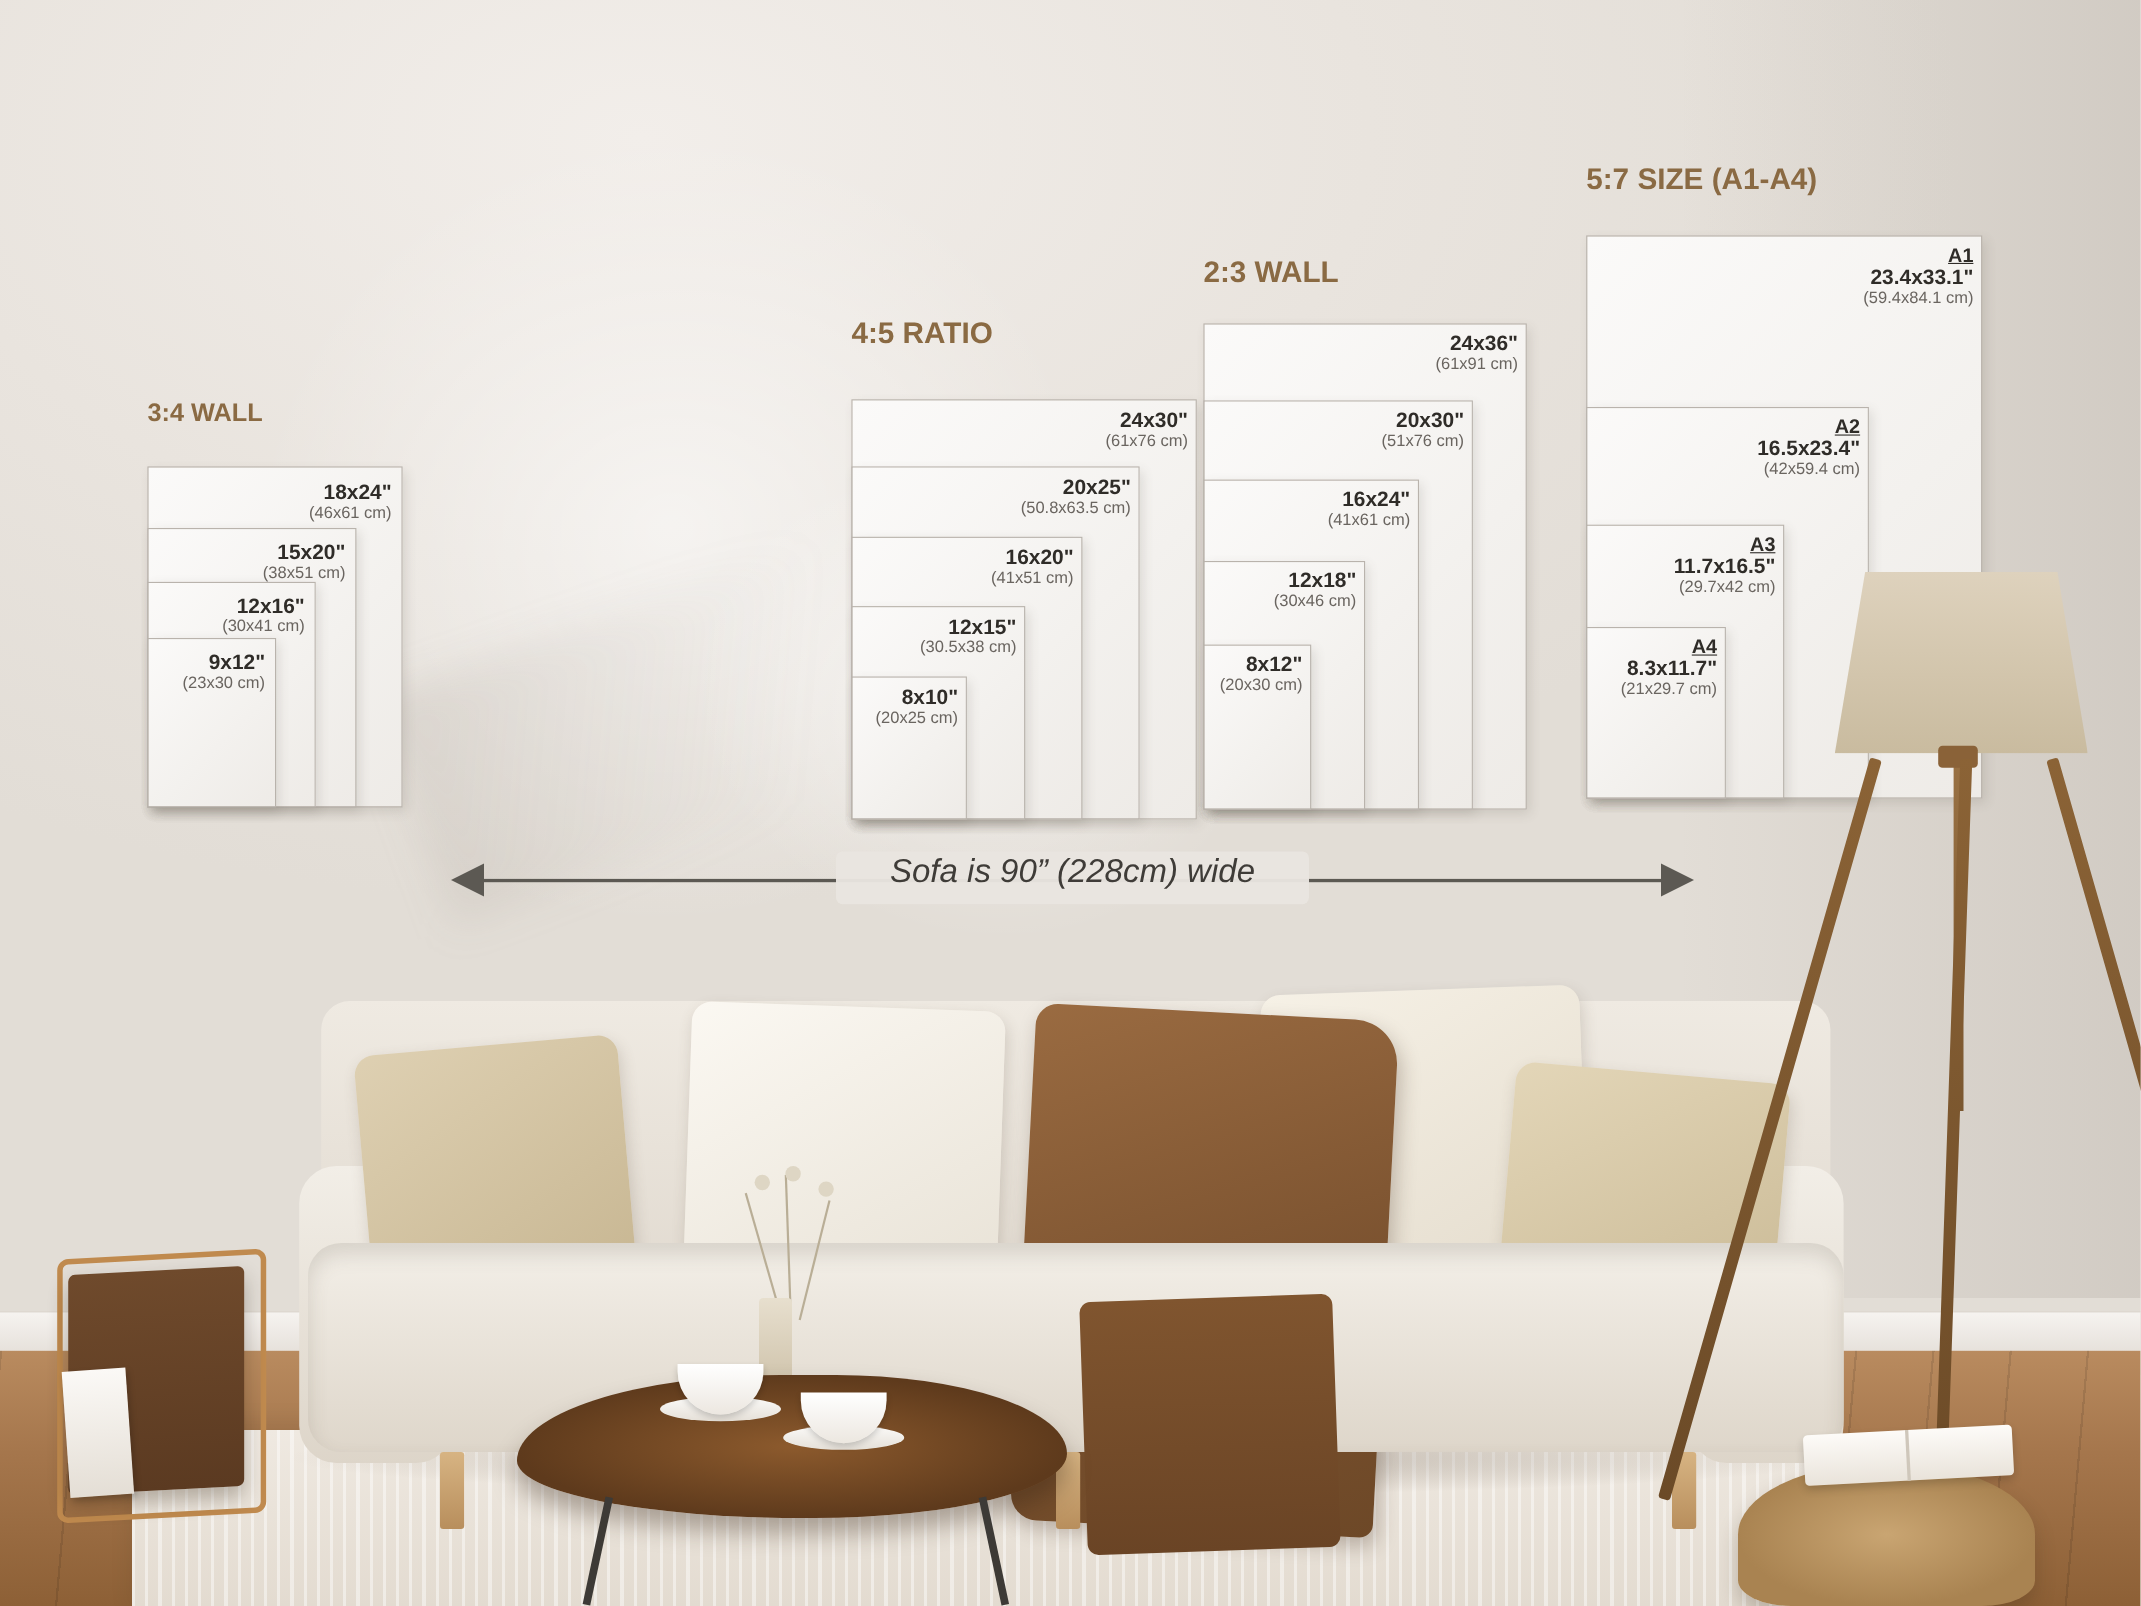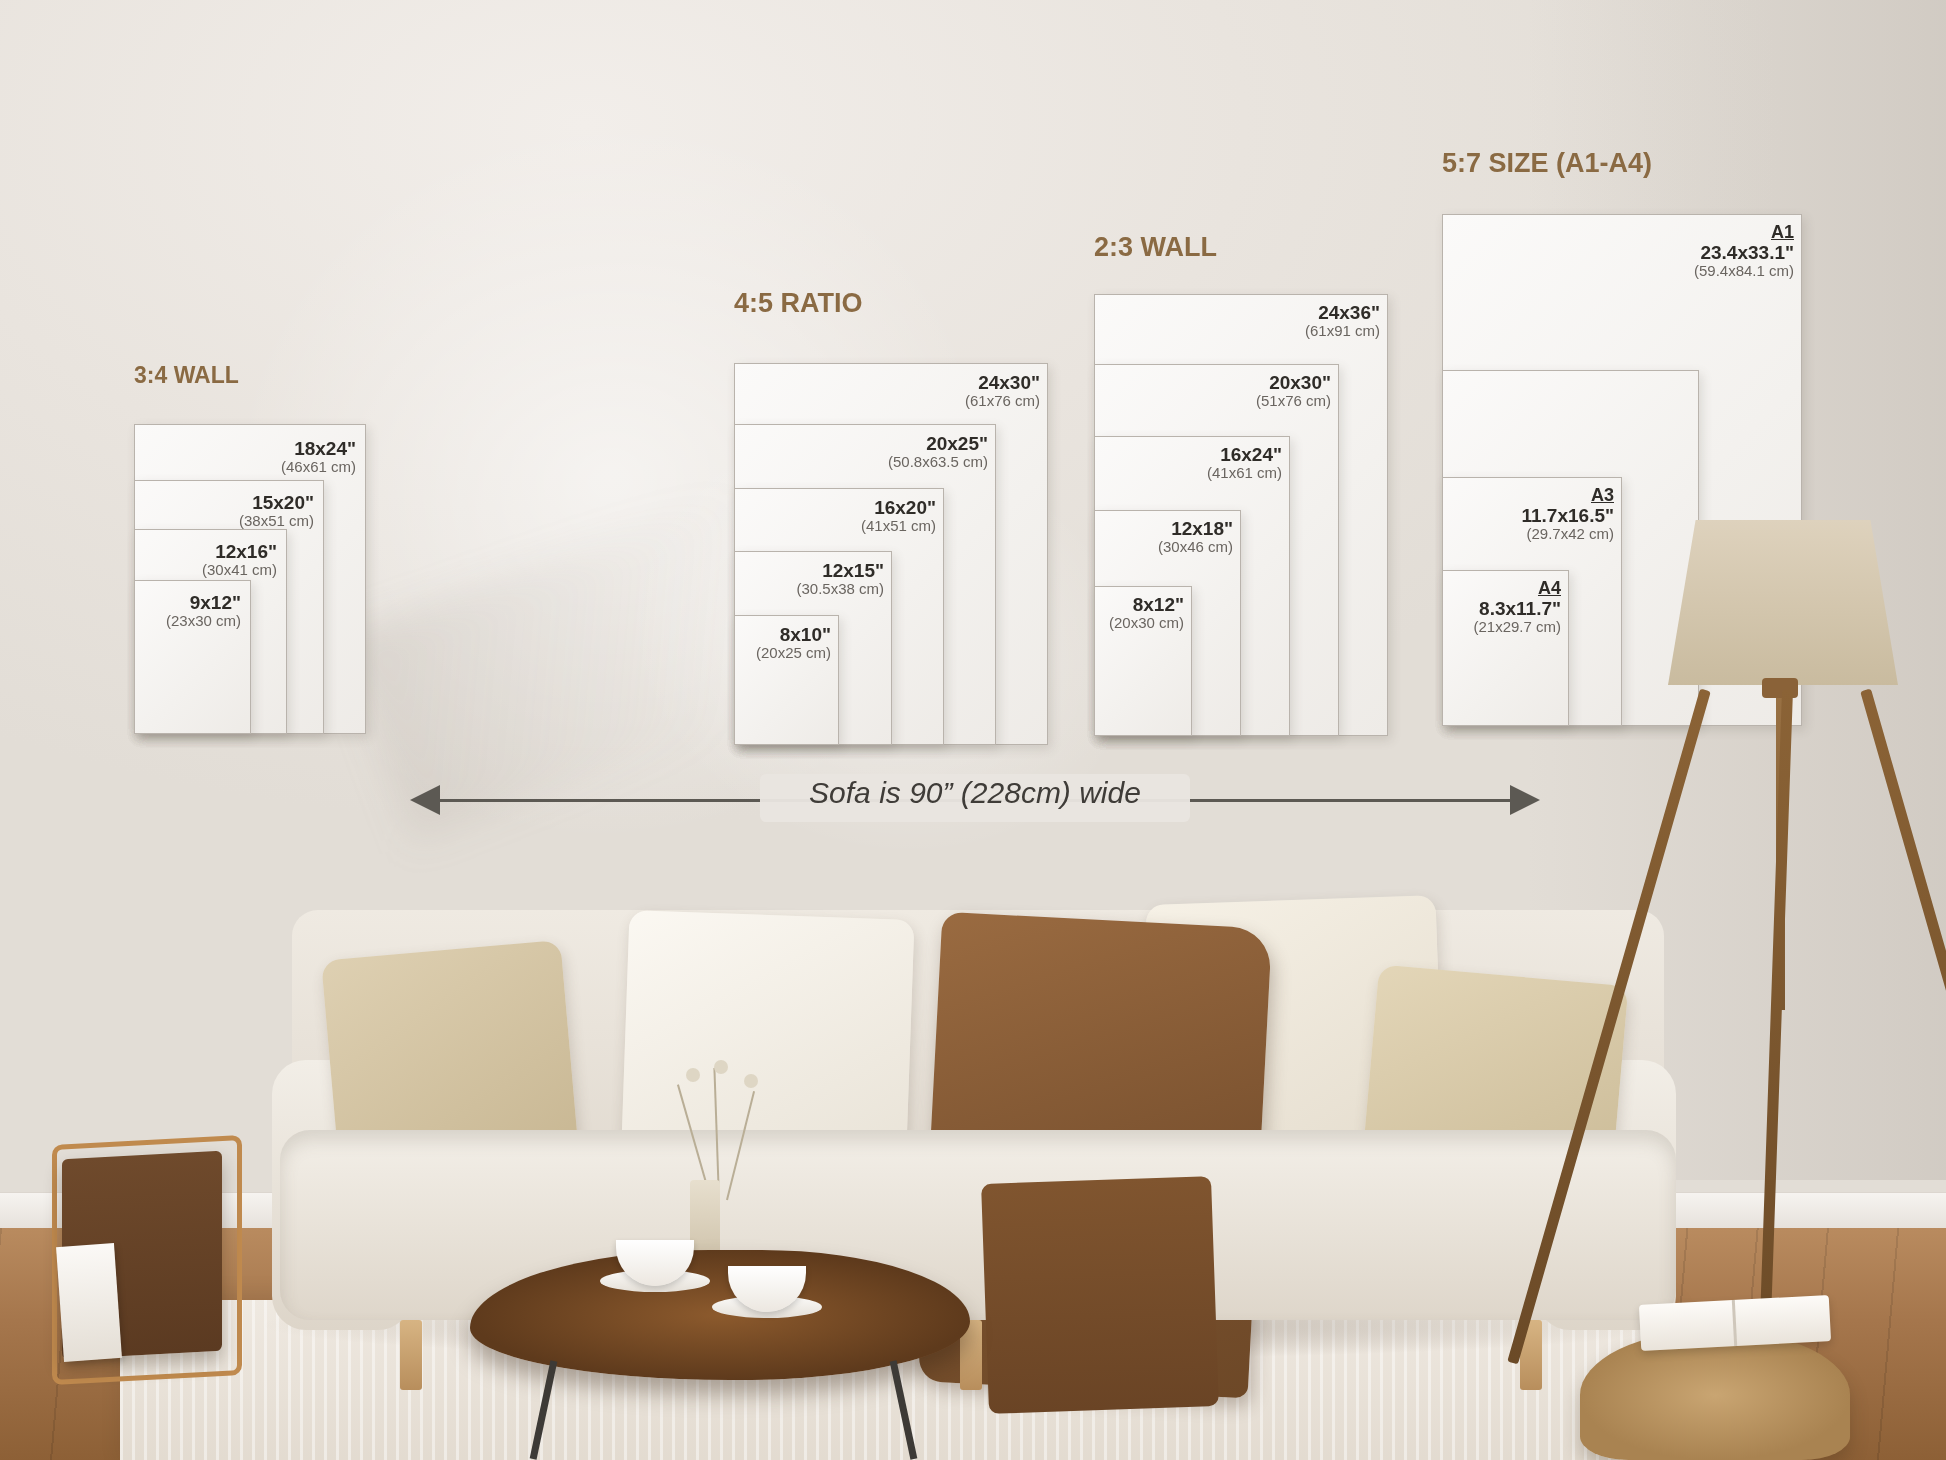--- a/index.html
+++ b/index.html
@@ -202,21 +202,21 @@
     </div>
 
     <div class="frame" style="left:6px;top:190px;width:117px;height:154px;"></div>
     <div class="lbl" style="left:0px;top:202px;width:113px;">
       <span class="in">9x12"</span>
       <span class="cm">(23x30 cm)</span>
     </div>
   </div>
 
 
-  <div class="group" style="left:730px;top:320px;width:320px;height:430px;">
+  <div class="group" style="left:770px;top:320px;width:320px;height:430px;">
     <div class="group-title" style="left:4px;top:-32px;font-size:27px;">4:5 RATIO</div>
 
     <div class="frame" style="left:4px;top:43px;width:314px;height:382px;"></div>
     <div class="lbl" style="left:0px;top:52px;width:310px;">
       <span class="in">24x30"</span>
       <span class="cm">(61x76 cm)</span>
     </div>
 
     <div class="frame" style="left:4px;top:104px;width:262px;height:321px;"></div>
     <div class="lbl" style="left:0px;top:113px;width:258px;">
@@ -281,20 +281,25 @@
     <div class="group-title" style="left:4px;top:-32px;font-size:27px;">5:7 SIZE (A1-A4)</div>
 
     <div class="frame" style="left:4px;top:34px;width:360px;height:512px;"></div>
     <div class="lbl" style="left:0px;top:42px;width:356px;">
       <span class="code">A1</span>
       <span class="in">23.4x33.1"</span>
       <span class="cm">(59.4x84.1 cm)</span>
     </div>
 
     <div class="frame" style="left:4px;top:190px;width:257px;height:356px;"></div>
+    <div class="lbl" style="left:0px;top:198px;width:253px;">
+      <span class="code">A2</span>
+      <span class="in">16.5x23.4"</span>
+      <span class="cm">(42x59.4 cm)</span>
+    </div>
 
     <div class="frame" style="left:4px;top:297px;width:180px;height:249px;"></div>
     <div class="lbl" style="left:0px;top:305px;width:176px;">
       <span class="code">A3</span>
       <span class="in small">11.7x16.5"</span>
       <span class="cm">(29.7x42 cm)</span>
     </div>
 
     <div class="frame" style="left:4px;top:390px;width:127px;height:156px;"></div>
     <div class="lbl" style="left:0px;top:398px;width:123px;">

